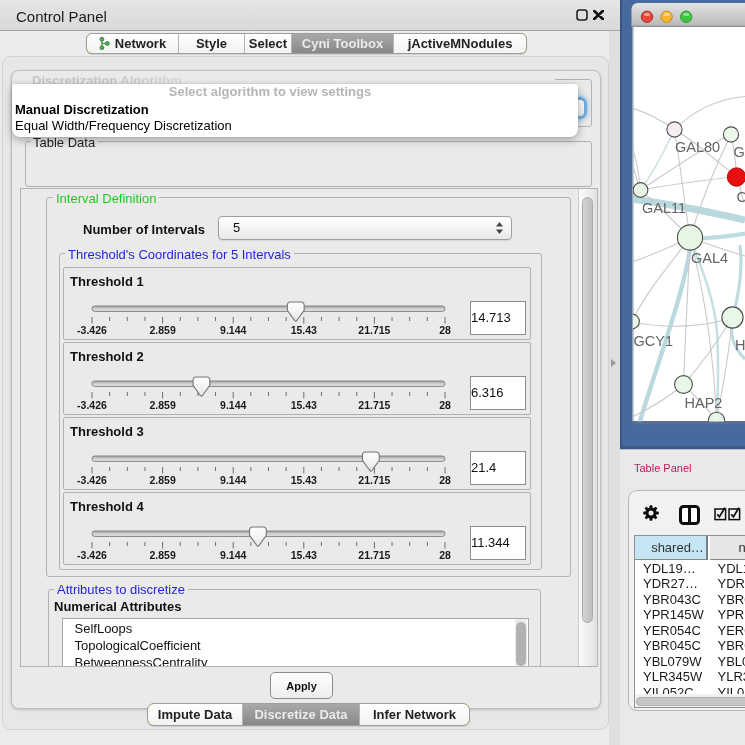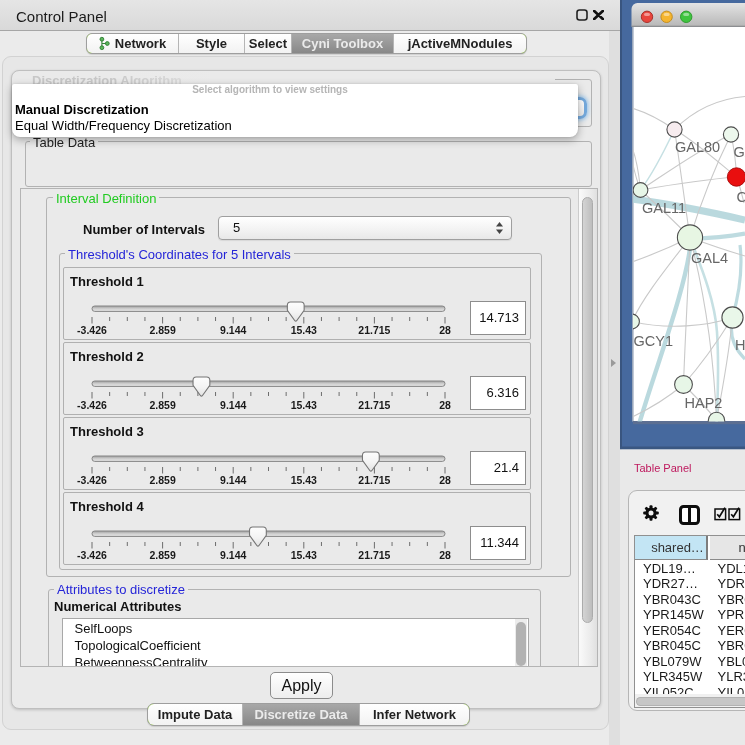--- a/index.html
+++ b/index.html
@@ -16,21 +16,21 @@
 .seg { position:absolute; display:flex; border:1px solid #9e9e9e; border-radius:6px;
   background:#84cc16; overflow:hidden; font-size:13px; font-weight:bold; color:#222; box-shadow:0 1px 1px rgba(0,0,0,0.12);}
 .seg > div { display:flex; align-items:center; justify-content:center;
   background:linear-gradient(#ffffff,#f2f2f2); border-left:1px solid #b5b5b5; white-space:nowrap;}
 .seg > div:first-child { border-left:none; }
 .seg > div.sel { background:linear-gradient(#a8a8a8,#888888); color:#ebebeb; }
 .thpanel { position:absolute; left:63px; width:468px; height:73px; border:1px solid #b0b0b0;
   background:#eaeaea; border-radius:2px; }
 .thlabel { position:absolute; left:6px; top:6.5px; font-size:13px; font-weight:bold; color:#111; }
 .valbox { position:absolute; left:406px; top:33px; width:56px; height:34px; background:#fff;
-  border:1px solid #8d8d8d; font-size:13px; color:#111; text-align:right; line-height:32px;
+  border:1px solid #8d8d8d; font-size:13px; color:#111; text-align:left; line-height:32px;
   padding-right:6px; }
 </style>
 </head>
 <body>
 <div id="page">
 
 <div class="abs" style="left:0;top:0;width:620px;height:745px;background:#ebebeb;"></div>
 
 <div class="abs" style="left:0;top:0;width:620px;height:31px;background:linear-gradient(#e5e5e5,#d9d9d9);border-bottom:1px solid #a6a6a6;"></div>
 <div class="abs" style="left:16px;top:8px;font-size:15px;color:#1b1b1b;">Control Panel</div>
@@ -171,21 +171,21 @@
 <div class="fs" style="left:27.5px;top:400px;width:493px;height:90px;"></div>
 <div class="fst" style="left:33.5px;top:393px;color:#2525d8;">Attributes to discretize</div>
 <div class="abs" style="left:33.5px;top:410px;font-size:13px;font-weight:bold;color:#111;">Numerical Attributes</div>
 <div class="abs" style="left:41px;top:428.5px;width:467px;height:60px;border:1px solid #a8a8a8;background:#fff;font-size:13px;color:#111;">
 <div style="padding-left:12px;line-height:17px;padding-top:1px;">SelfLoops<br>TopologicalCoefficient<br>BetweennessCentrality</div>
 <div style="position:absolute;right:1px;top:0;width:12px;height:58px;background:#ececec;"></div>
 <div style="position:absolute;right:2px;top:3px;width:9.5px;height:44px;background:#b2b2b2;border-radius:5px;"></div>
 </div>
 </div>
 
-<div class="abs" style="left:270px;top:672px;width:63px;height:27px;border:1px solid #8c8c8c;border-radius:5px;background:linear-gradient(#ffffff,#ededed);font-size:16px;font-weight:normal;color:#111;display:flex;align-items:center;justify-content:center;">Apply</div>
+<div class="abs" style="left:270px;top:672px;width:63px;height:27px;border:1px solid #8c8c8c;border-radius:5px;background:linear-gradient(#ffffff,#ededed);font-size:11px;font-weight:bold;color:#111;display:flex;align-items:center;justify-content:center;">Apply</div>
 
 <div class="seg" style="left:147px;top:702.5px;height:23px;border-radius:7px;">
   <div style="width:94px;">Impute Data</div>
   <div class="sel" style="width:117px;">Discretize Data</div>
   <div style="width:110px;">Infer Network</div>
 </div>
 
 <div class="abs" style="left:609px;top:31px;width:12px;height:714px;background:#dfdfdf;"></div>
 <div class="abs" style="left:611px;top:359px;width:0;height:0;border-top:4px solid transparent;border-bottom:4px solid transparent;border-left:5px solid #9a9a9a;"></div>
 
@@ -318,17 +318,17 @@
 <text x="71" y="263" font-size="14.5" fill="#666" font-family="Liberation Sans, sans-serif">GAL4</text>
 <text x="13.5" y="346" font-size="14.5" fill="#666" font-family="Liberation Sans, sans-serif">GCY1</text>
 <text x="115" y="350" font-size="14.5" fill="#666" font-family="Liberation Sans, sans-serif">HA</text>
 <text x="64.5" y="408" font-size="14.5" fill="#666" font-family="Liberation Sans, sans-serif">HAP2</text>
 </g>
 </svg>
 
 <div class="abs" style="left:32px;top:73px;font-size:13px;font-weight:bold;color:#c7c7c7;">Discretization Algorithm</div>
 <div class="abs" style="left:110px;top:71px;width:100px;height:15px;background:linear-gradient(90deg,rgba(235,235,235,0),rgba(235,235,235,0.75));"></div>
 <div class="abs" style="left:12px;top:84px;width:566px;height:53px;background:#ffffff;border-radius:2px 2px 8px 8px;box-shadow:0 3px 8px rgba(0,0,0,0.3), 0 0 2px rgba(0,0,0,0.12);"></div>
-<div class="abs" style="left:12px;top:83.5px;width:516px;text-align:center;font-size:10px;font-weight:bold;color:#b5b5b5;">Select algorithm to view settings</div>
+<div class="abs" style="left:12px;top:83.5px;width:516px;text-align:center;font-size:13px;font-weight:bold;color:#b5b5b5;">Select algorithm to view settings</div>
 <div class="abs" style="left:15px;top:102px;font-size:13px;font-weight:bold;color:#000;">Manual Discretization</div>
 <div class="abs" style="left:15px;top:117.5px;font-size:13px;color:#000;">Equal Width/Frequency Discretization</div>
 
 </div>
 
 </body></html>

